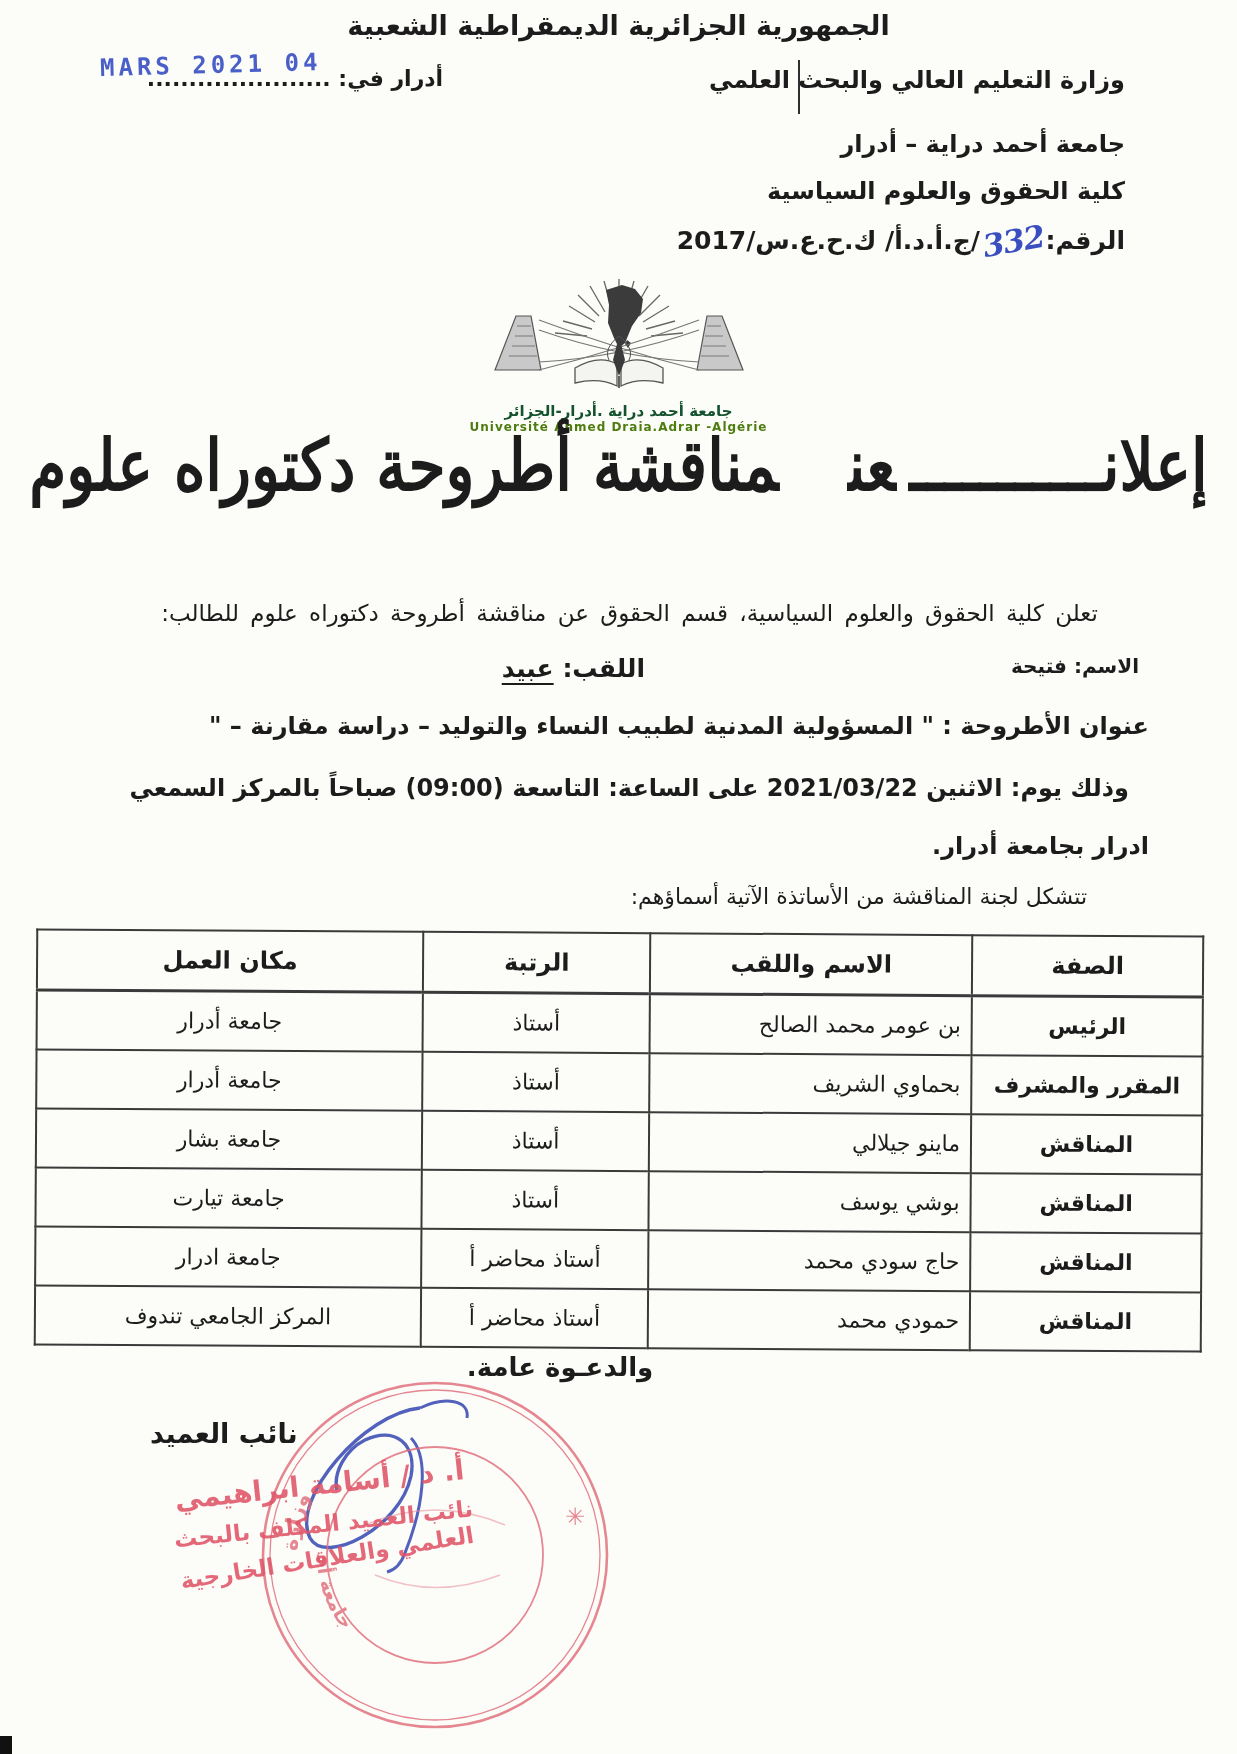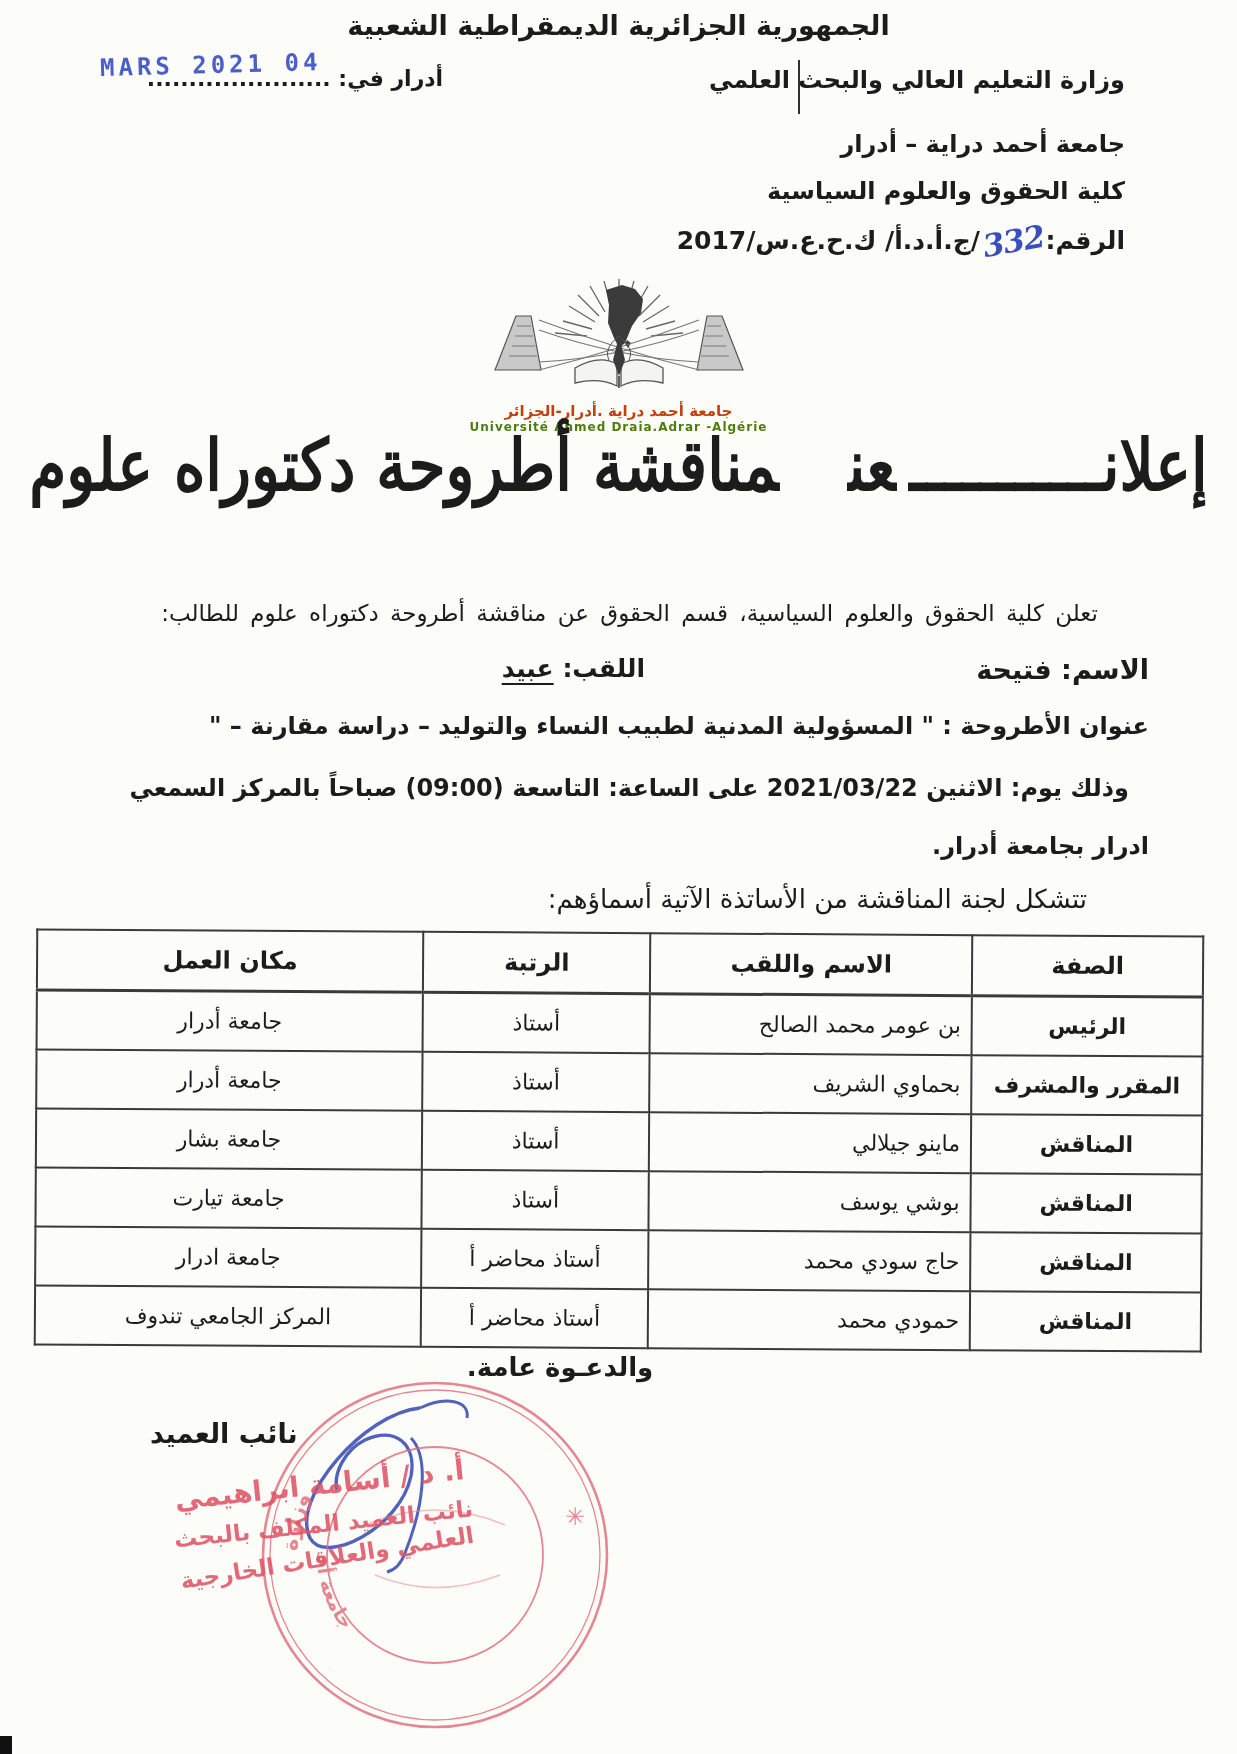--- a/index.html
+++ b/index.html
@@ -29,40 +29,40 @@
   .vbar{left:798px;top:60px;width:2px;height:54px;background:#2f2f2f;}
   
   .date-line{left:95px;top:66px;width:400px;font-size:22px;font-weight:bold;text-align:center;direction:rtl;white-space:nowrap;}
   .date-stamp{
     left:100px;top:51px;color:#3d52c4;font-family:"DejaVu Sans Mono", monospace;
     font-size:24px;font-weight:bold;letter-spacing:4px;transform:rotate(-1.5deg);
     white-space:nowrap;opacity:.92;
   }
   
   .logo-wrap{top:278px;left:50%;transform:translateX(-50%);width:340px;text-align:center;}
-  .logo-ar{font-size:15px;font-weight:bold;color:#c2410c;margin-top:2px;white-space:nowrap;}
+  .logo-ar{font-size:15px;font-weight:bold;color:#14532d;margin-top:2px;white-space:nowrap;}
   .logo-fr{font-size:12px;font-weight:bold;color:#4d7c0f;letter-spacing:1px;white-space:nowrap;}
   
   .big-title{
     top:430px;left:0;right:0;text-align:center;font-weight:bold;
     font-size:60px;white-space:nowrap;transform:scaleY(1.18);
     font-family:"DejaVu Serif", serif;
   }
   .big-title .swash{letter-spacing:-2px;font-weight:bold;}
   .big-title .rest{margin-right:70px;}
   .big-title .w2{margin-right:14px;}
   
   .intro{top:600px;right:88px;left:110px;font-size:23px;text-align:center;word-spacing:4px;}
-  .name-label{top:654px;right:88px;font-size:27px;font-weight:bold;}
+  .name-label{top:654px;right:98px;font-size:20px;font-weight:bold;}
   .surname-label{top:654px;right:592px;font-size:25px;font-weight:bold;}
   .underlined{text-decoration:underline;text-underline-offset:6px;text-decoration-thickness:2px;}
   .thesis{top:712px;right:88px;left:60px;font-size:24px;font-weight:bold;text-align:right;white-space:nowrap;}
   .schedule1{top:774px;right:108px;font-size:24px;font-weight:bold;white-space:nowrap;}
   .schedule2{top:832px;right:88px;font-size:24px;font-weight:bold;}
-  .committee-intro{top:884px;right:150px;font-size:26px;}
+  .committee-intro{top:884px;right:150px;font-size:22px;}
   
   .jury{
     top:932px;right:34px;width:1168px;border-collapse:collapse;
     transform:rotate(0.35deg);table-layout:fixed;
   }
   .jury td,.jury th{border:2px solid #3a3a3a;vertical-align:middle;overflow:hidden;}
   .jury th{height:56px;font-size:24px;font-weight:bold;text-align:center;}
   .jury td{height:55px;font-size:22px;}
   .jury .col-role{width:19.8%;}
   .jury .col-name{width:27.6%;}

